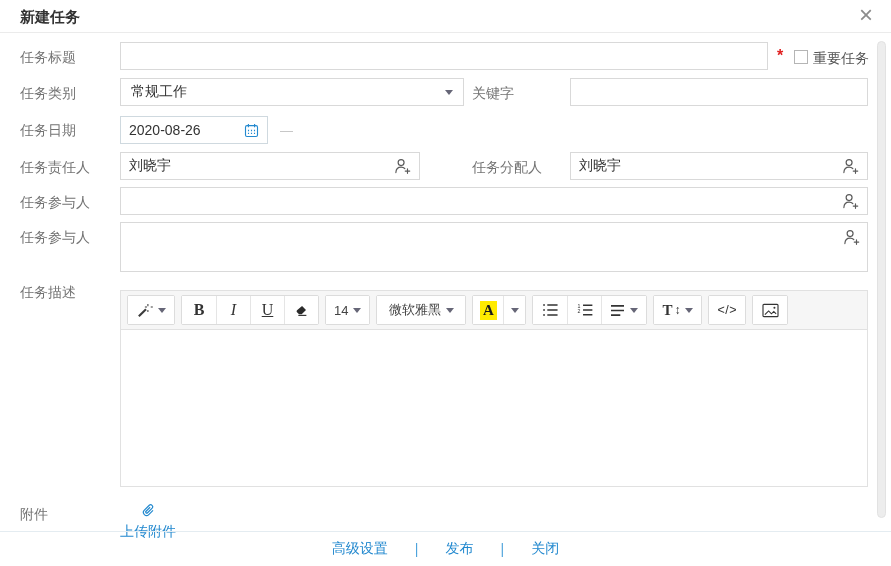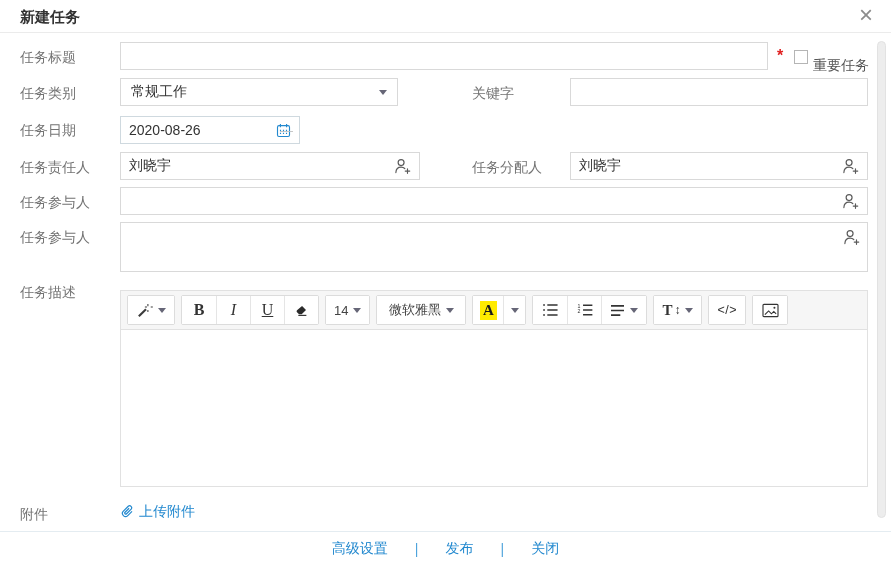--- a/index.html
+++ b/index.html
@@ -54,21 +54,21 @@
   .t-code { font-size:12.5px; color:#333; letter-spacing:0.5px; }
   .hl-a { background:#ffeb00; color:#1a1a1a; font-family:"Liberation Serif","DejaVu Serif",serif;
     font-weight:bold; font-size:15px; padding:0 3px; line-height:19px; }
   .t-theight { font-family:"Liberation Serif","DejaVu Serif",serif; font-weight:bold; font-size:15px; }
   .arr-ud { font-size:12px; color:#333; margin-left:-3px; }
   .ed-content { height:157px; border:1px solid #e1e1e1; border-top:none; background:#fff;
     padding:8px; font-size:14px; color:#333; outline:none; }
 
   
   .upload-link { position:absolute; left:120px; top:503px; display:flex; align-items:center; gap:4px;
-    color:#2389cf; font-size:14px; cursor:pointer; }
+    color:#2389cf; font-size:14px; cursor:pointer;flex-direction:column; }
 
   
   .footer { position:absolute; left:0; top:531px; width:100%; height:35px; border-top:1px solid #e4ecf1;
     display:flex; align-items:center; justify-content:center; gap:27px; }
   .foot-link { color:#2389cf; font-size:14px; cursor:pointer; }
   .foot-sep { color:#4fa4dc; font-size:14px; }
 
   
   .scrollbar { position:absolute; left:877px; top:41px; width:9px; height:477px;
     background:#ededed; border:1px solid #e2e2e2; border-radius:5px; }
@@ -86,34 +86,34 @@
   </div>
 
   <div class="scrollbar"></div>
 
   <span class="lbl" style="top:49px">任务标题</span>
   <div class="field" style="left:120px; top:42px; width:648px">
     <input type="text" value="" style="">
   </div>
   <span class="req" style="left:777px; top:47px">*</span>
   <span class="checkbox" style="left:794px; top:50px"></span>
-  <span class="chk-lbl" style="left:813px; top:57px">重要任务</span>
+  <span class="chk-lbl" style="left:813px; top:50px">重要任务</span>
 
   <span class="lbl" style="top:85px">任务类别</span>
-  <div class="select" style="left:120px; top:78px; width:278px">
+  <div class="select" style="left:120px; top:78px; width:344px">
     <span>常规工作</span>
     <span class="caret"></span>
   </div>
   <span class="lbl" style="left:472px; top:85px">关键字</span>
   <div class="field" style="left:570px; top:78px; width:298px">
     <input type="text" value="" style="">
   </div>
 
   <span class="lbl" style="top:122px">任务日期</span>
-  <div class="field date-field" style="left:120px; top:116px; width:180px">
+  <div class="field date-field" style="left:120px; top:116px; width:148px">
     <input type="text" value="2020-08-26" style="">
     <span class="tail-icon">
       <svg width="15" height="15" viewBox="0 0 16 16" fill="none" stroke="#2389cf" stroke-width="1.2">
         <rect x="1.6" y="2.8" width="12.8" height="11.6" rx="1.6"></rect>
         <path d="M4.7 1v3.4M11.3 1v3.4"></path>
         <path d="M4.2 8h1.2M7.4 8h1.2M10.6 8h1.2M4.2 11h1.2M7.4 11h1.2M10.6 11h1.2" stroke-width="1.4"></path>
       </svg>
     </span>
   </div>
   <span class="dash" style="left:280px; top:123px">—</span>

